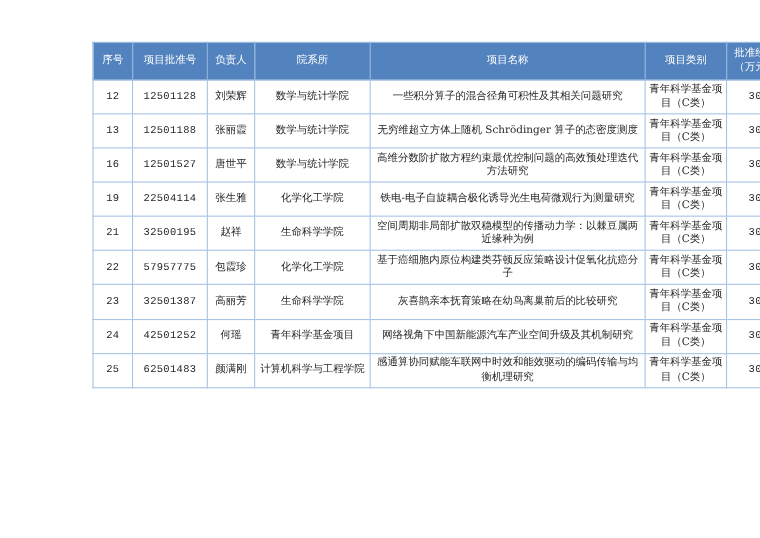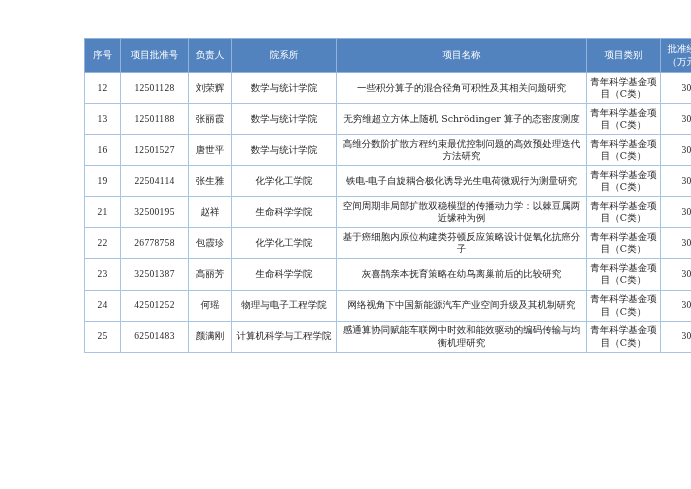--- a/index.html
+++ b/index.html
@@ -39,21 +39,21 @@
     color: #ffffff;
     font-weight: normal;
     padding: 4px 2px;
     border-color: #8fb3da;
   }
   .grant-table td {
     color: #262626;
     padding: 2.5px 3px;
   }
   .grant-table td.num {
-    font-family: Liberation Serif, serif;
+    font-family: Liberation Mono, monospace;
     letter-spacing: 0.3px;
   }
   col.c-index    { width: 36px;  }
   col.c-approval { width: 68px;  }
   col.c-leader   { width: 43px;  }
   col.c-dept     { width: 105px; }
   col.c-title    { width: 250px; }
   col.c-category { width: 74px;  }
   col.c-funding  { width: 52px;  }
 </style>
@@ -123,41 +123,41 @@
           <td class="num">21</td>
           <td class="num">32500195</td>
           <td>赵祥</td>
           <td>生命科学学院</td>
           <td>空间周期非局部扩散双稳模型的传播动力学：以棘豆属两近缘种为例</td>
           <td>青年科学基金项目（C类）</td>
           <td class="num">30</td>
         </tr>
         <tr>
           <td class="num">22</td>
-          <td class="num">26778758</td>
+          <td class="num">57957775</td>
           <td>包霞珍</td>
           <td>化学化工学院</td>
           <td>基于癌细胞内原位构建类芬顿反应策略设计促氧化抗癌分子</td>
           <td>青年科学基金项目（C类）</td>
           <td class="num">30</td>
         </tr>
         <tr>
           <td class="num">23</td>
           <td class="num">32501387</td>
           <td>高丽芳</td>
           <td>生命科学学院</td>
           <td>灰喜鹊亲本抚育策略在幼鸟离巢前后的比较研究</td>
           <td>青年科学基金项目（C类）</td>
           <td class="num">30</td>
         </tr>
         <tr>
           <td class="num">24</td>
           <td class="num">42501252</td>
           <td>何瑶</td>
-          <td>物理与电子工程学院</td>
+          <td>青年科学基金项目</td>
           <td>网络视角下中国新能源汽车产业空间升级及其机制研究</td>
           <td>青年科学基金项目（C类）</td>
           <td class="num">30</td>
         </tr>
         <tr>
           <td class="num">25</td>
           <td class="num">62501483</td>
           <td>颜满刚</td>
           <td>计算机科学与工程学院</td>
           <td>感通算协同赋能车联网中时效和能效驱动的编码传输与均衡机理研究</td>

